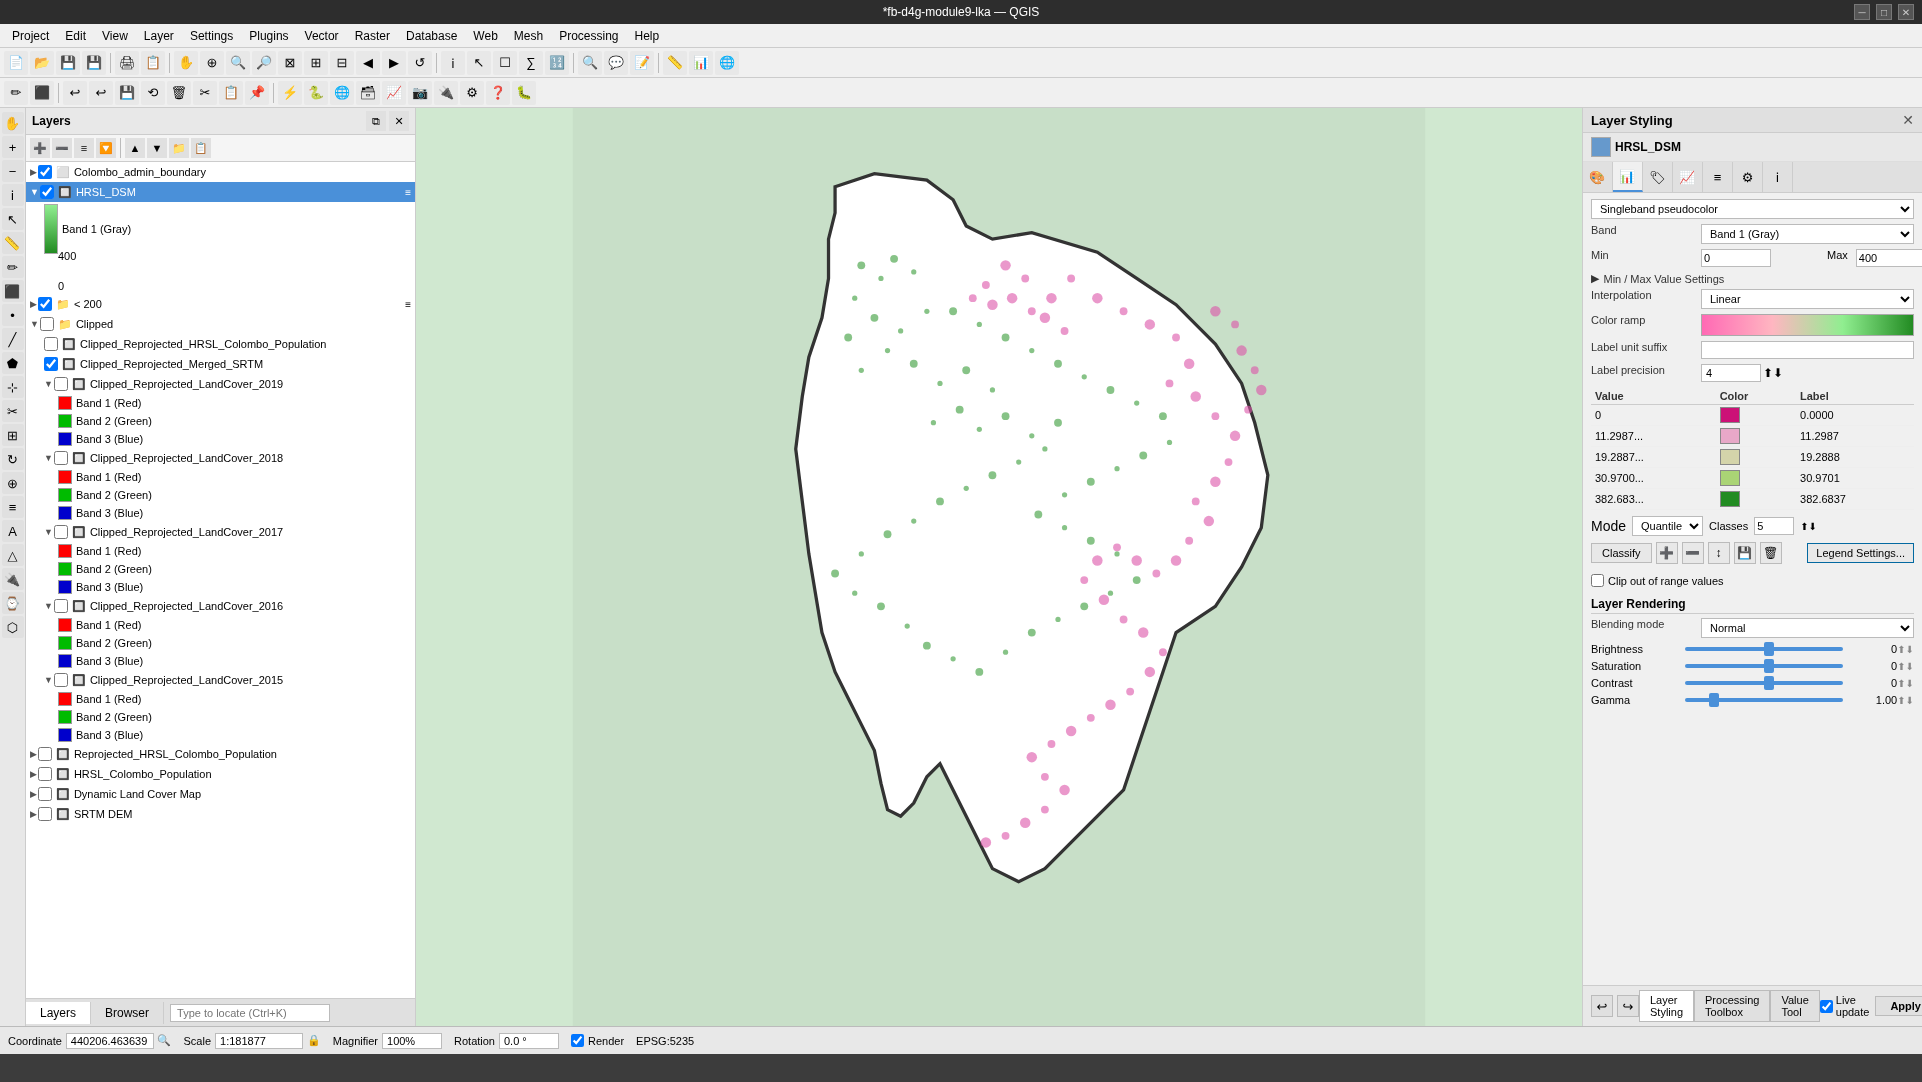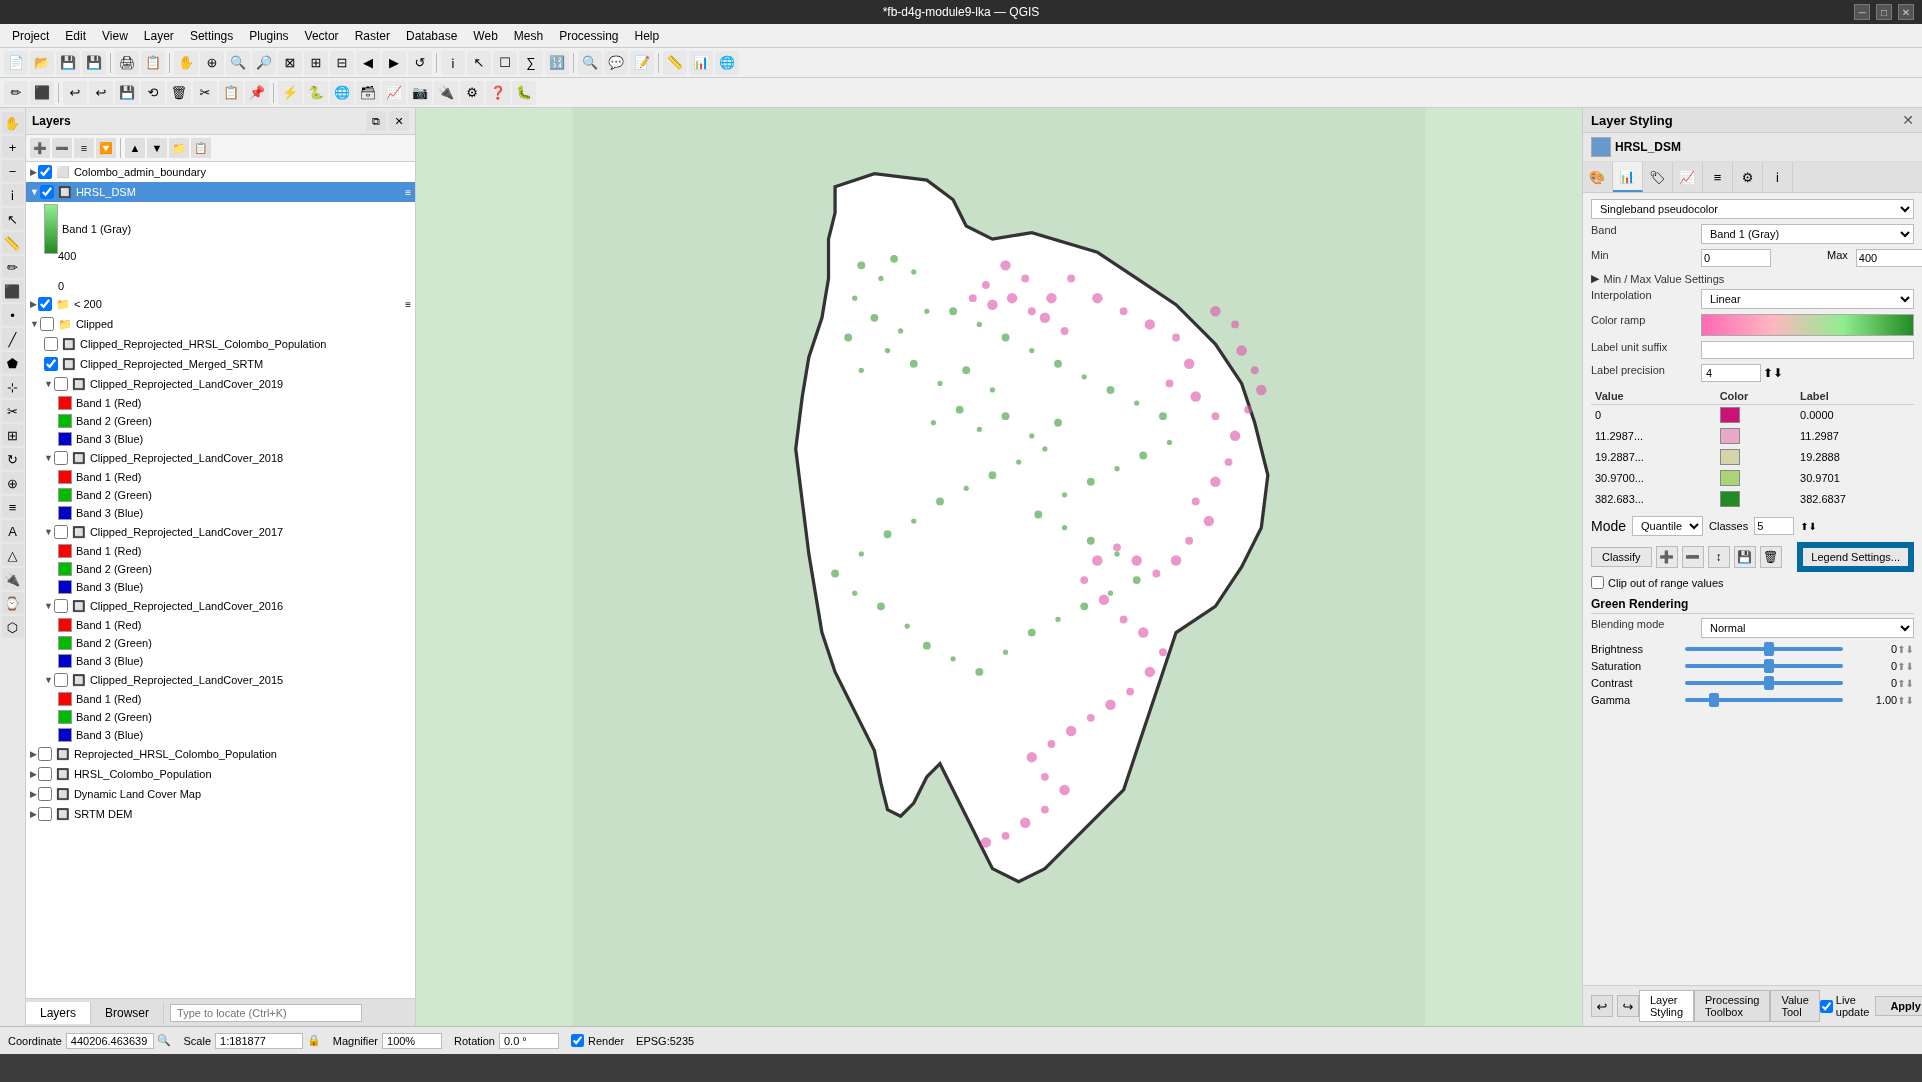--- a/index.html
+++ b/index.html
@@ -331,31 +331,31 @@
       background: #e8e8e8;
       border: 1px solid #bbb;
       cursor: pointer;
       display: flex; align-items: center; justify-content: center;
       font-size: 12px;
     }
     .legend-settings-btn {
       padding: 3px 8px;
       font-size: 11px;
       background: #e8e8e8;
-      border: 6px solid #0369a1;
+      border: 1px solid #0369a1;
       cursor: pointer;
       margin-left: auto;
     }
 
     
     .checkbox-row {
       display: flex;
       align-items: center;
       gap: 4px;
-      margin: 4px 0;
+      margin: 10px 0;
       font-size: 11px;
     }
 
     
     .section-header {
       font-weight: bold;
       font-size: 12px;
       margin: 8px 0 4px 0;
       padding-bottom: 2px;
       border-bottom: 1px solid #ccc;
@@ -410,21 +410,21 @@
     .bottom-tab.active {
       background: #fff;
       border-bottom: none;
     }
     #search-box {
       margin: 0 6px;
       padding: 2px 6px;
       font-size: 11px;
       border: 1px solid #bbb;
       background: #fff;
-      width: 192px;
+      width: 160px;
     }
 
     
     #statusbar {
       background: #e8e8e8;
       border-top: 1px solid #bbb;
       height: 28px;
       display: flex;
       align-items: center;
       padding: 0 8px;
@@ -1110,21 +1110,21 @@
         <div class="small-icon-btn">💾</div>
         <div class="small-icon-btn">🗑</div>
         <button class="legend-settings-btn">Legend Settings...</button>
       </div>
 
       <div class="checkbox-row">
         <input type="checkbox" style="">
         <span>Clip out of range values</span>
       </div>
 
-      <div class="section-header">Green Rendering</div>
+      <div class="section-header">Layer Rendering</div>
 
       <div class="ls-row">
         <span class="ls-label">Blending mode</span>
         <select class="ls-select">
           <option>Normal</option>
         </select>
       </div>
 
       <div class="slider-row">
         <span class="slider-label">Brightness</span>

